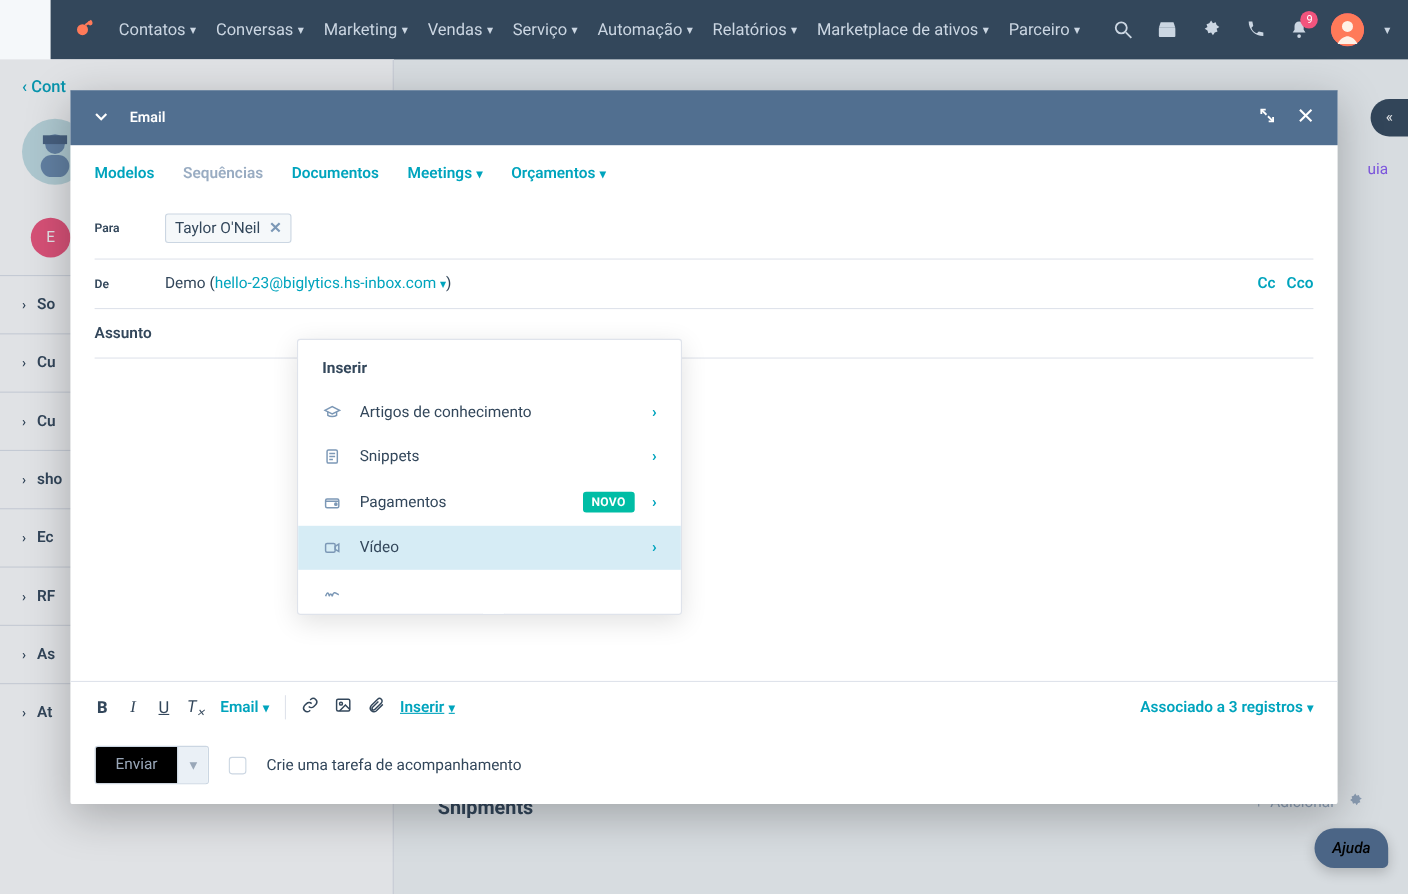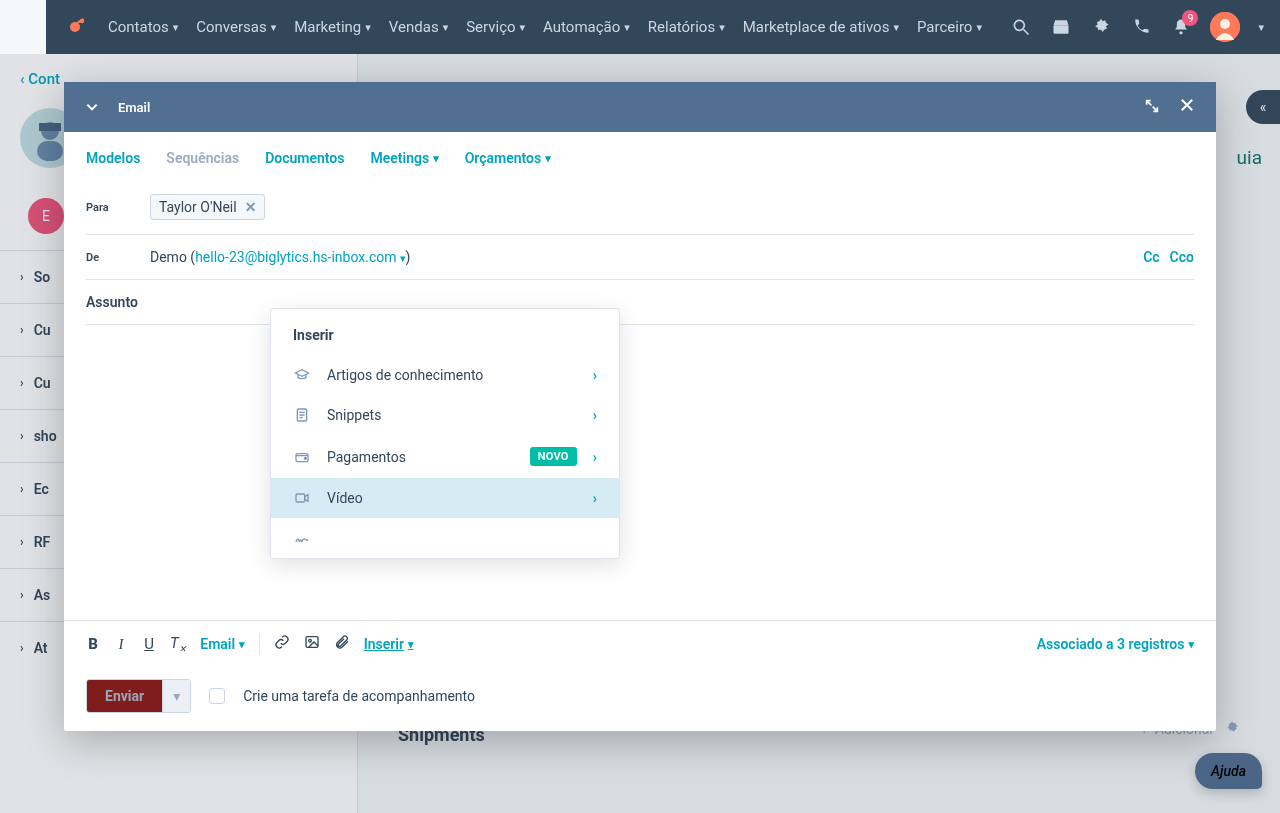--- a/index.html
+++ b/index.html
@@ -44,21 +44,21 @@
   .sb-section { border-top:1px solid #dfe3eb; padding:18px 20px; font-weight:600; color:#33475b; display:flex;align-items:center;gap:10px;cursor:pointer;}
   .sb-caret { color:#33475b; font-size:12px; }
 
   .main { flex:1; padding:20px 40px; }
   .main-section-title { font-weight:700; font-size:18px; margin-top:10px; }
 
   .right-pill {
     position:absolute; right:0; top:90px; width:34px;height:34px;border-radius:50% 0 0 50%;
     background:#33475b;display:flex;align-items:center;justify-content:center;color:#fff;cursor:pointer;
   }
-  .guide-link { position:absolute; right:18px; top:146px; color:#0f766e; font-size:19px; }
+  .guide-link { position:absolute; right:18px; top:146px; color:#8b5cf6; font-size:14px; }
 
   
   .dim {
     position:absolute; left:0; top:54px; right:0; bottom:0; background:rgba(45,62,80,0.15);
   }
 
   
   .modal {
     position:absolute; left:64px; right:64px; top:82px; bottom:82px;
     background:#fff; box-shadow:0 10px 40px rgba(0,0,0,0.25); display:flex; flex-direction:column;
@@ -106,21 +106,21 @@
   .divider { width:1px; height:22px; background:#dfe3eb; }
   .insert-link { color:#00a4bd; font-weight:600; text-decoration:underline; cursor:pointer; display:flex;align-items:center;gap:4px; }
   .assoc-link { margin-left:auto; color:#00a4bd; font-weight:600; cursor:pointer; display:flex;align-items:center;gap:4px; }
 
   .send-row {
     padding:12px 22px 18px; display:flex; align-items:center; gap:18px;
   }
   .send-btn {
     display:flex; border:1px solid #cbd6e2; border-radius:3px; overflow:hidden; color:#99a7b8;
   }
-  .send-btn .lbl { padding:8px 18px; background:#7f1d1d; font-weight:700; }
+  .send-btn .lbl { padding:8px 18px; background:#000000; font-weight:400; }
   .send-btn .caret { padding:8px 10px; border-left:1px solid #cbd6e2; background:#eaf0f6; }
   .checkbox { width:16px;height:16px;border:1.5px solid #cbd6e2;border-radius:3px;background:#fff; }
 
   
   .popover {
     position:absolute; left:206px; bottom:172px; width:350px; background:#fff;
     border:1px solid #dfe3eb; border-radius:3px; box-shadow:0 6px 24px rgba(0,0,0,0.12);
     overflow:hidden;
   }
   .popover::after {

